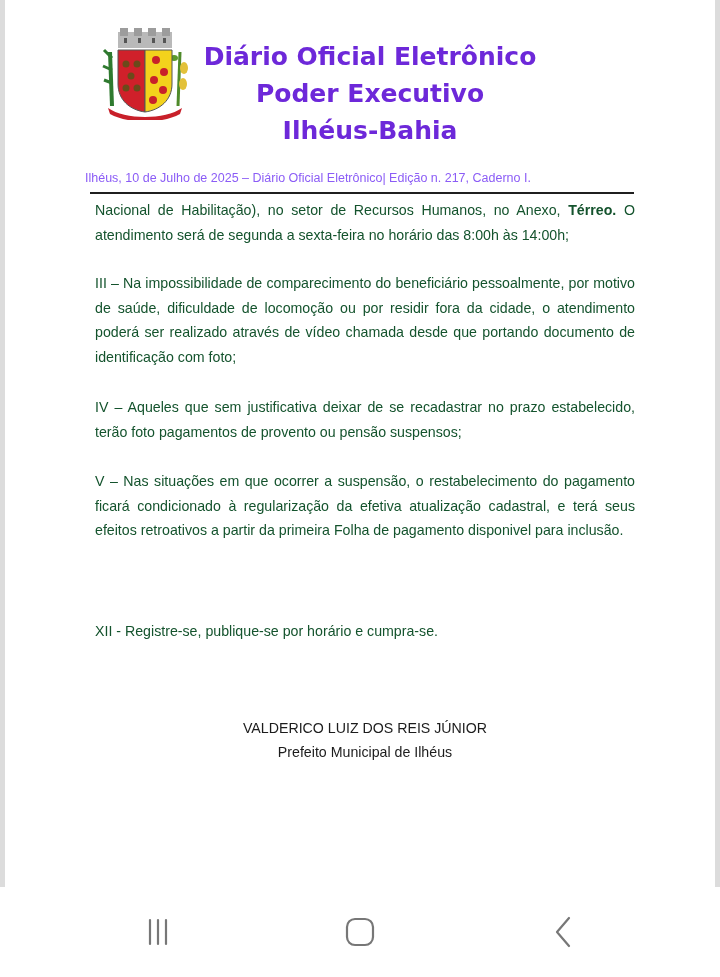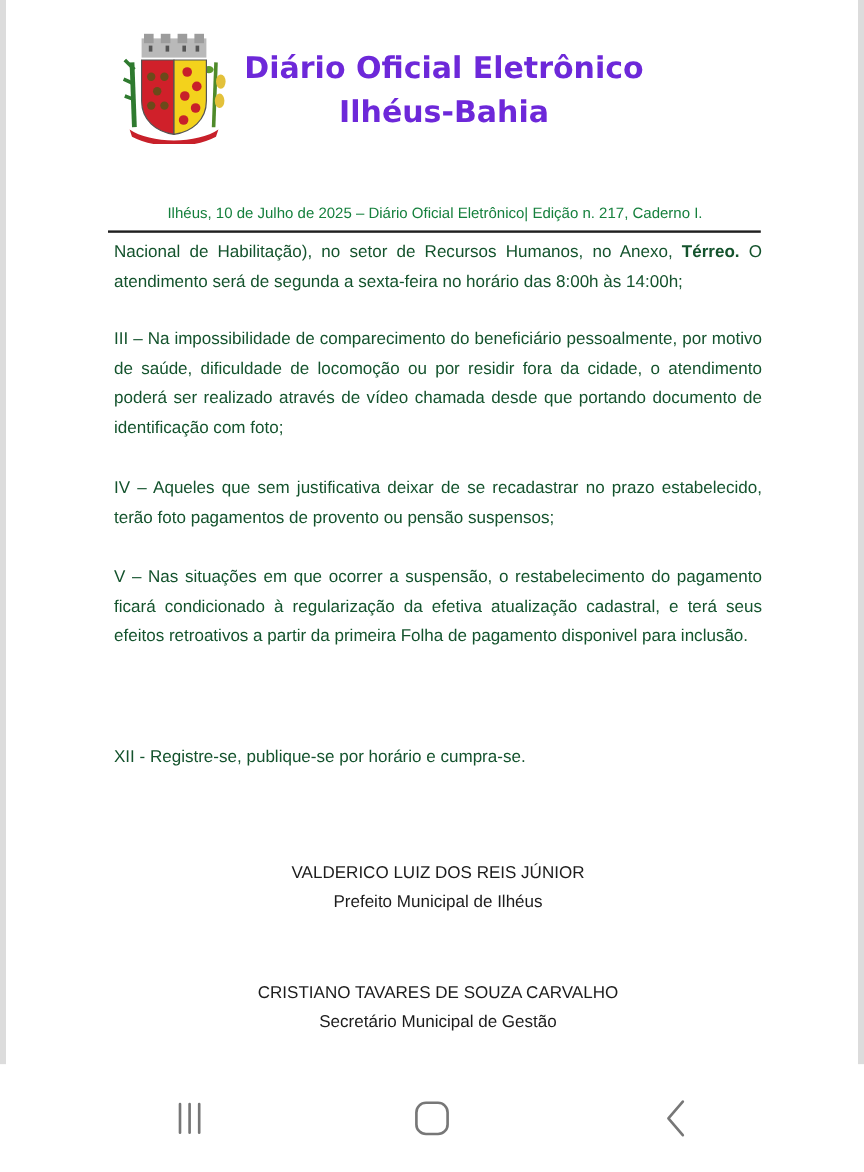--- a/index.html
+++ b/index.html
@@ -6,21 +6,21 @@
   body { width: 720px; height: 977px; background: #ffffff; position: relative; overflow: hidden; font-family: "Liberation Sans", sans-serif; color: #1a1a1a; }
   .viewer { position: absolute; left: 0; top: 0; width: 720px; height: 887px; background: #ffffff; }
   .edge-left { position: absolute; left: 0; top: 0; width: 5px; height: 887px; background: #dcdcdc; }
   .edge-right { position: absolute; right: 0; top: 0; width: 5px; height: 887px; background: #dcdcdc; }
   .page { position: absolute; left: 5px; top: 0; width: 710px; height: 887px; background: #fff; }
 
   .crest { position: absolute; left: 95px; top: 28px; width: 90px; height: 92px; }
   .title { position: absolute; left: 180px; top: 38px; width: 370px; text-align: center; font-family: "DejaVu Sans", sans-serif; font-weight: bold; font-size: 25px; line-height: 37px; color: #6d28d9; }
   .title div { white-space: nowrap; }
 
-  .dateline { position: absolute; left: 80px; top: 171px; width: 555px; text-align: center; font-size: 12.5px; color: #15803d; }
+  .dateline { position: absolute; left: 80px; top: 171px; width: 555px; font-size: 12.5px; color: #8b5cf6; }
   .rule { position: absolute; left: 85px; top: 192px; width: 544px; height: 2px; background: #1f1f1f; }
 
   .body-text { position: absolute; left: 90px; width: 540px; font-size: 14.2px; line-height: 24.6px; color: #14532d; text-align: justify; }
   .p1 { top: 198px; }
   .p2 { top: 271px; }
   .p3 { top: 395px; }
   .p4 { top: 469px; }
   .p5 { top: 568px; }
   .p6 { top: 619px; }
   .body-text p { margin: 0; }
@@ -77,20 +77,21 @@
       <circle cx="64" cy="44" r="4" fill="#c8202a"></circle>
       <circle cx="54" cy="52" r="4" fill="#c8202a"></circle>
       <circle cx="63" cy="62" r="4" fill="#c8202a"></circle>
       <circle cx="53" cy="72" r="4" fill="#c8202a"></circle>
 
       <path d="M8 80 C25 92 65 92 82 80 L80 86 C62 96 28 96 10 86 Z" fill="#c8202a"></path>
     </svg>
 
     <div class="title">
       <div>Diário Oficial Eletrônico</div>
+      <div>Poder Executivo</div>
       <div>Ilhéus-Bahia</div>
     </div>
 
     <div class="dateline">Ilhéus,  10 de Julho de 2025 – Diário Oficial Eletrônico| Edição n. 217, Caderno I.</div>
     <div class="rule"></div>
 
     <div class="body-text p1">
       <p><span>Nacional de Habilitação), no setor de Recursos Humanos, no Anexo, </span><b>Térreo.</b><span> O atendimento será de segunda a sexta-feira no horário das 8:00h às 14:00h;</span></p>
     </div>
 
@@ -109,24 +110,20 @@
 
     <div class="body-text p6">
       <p>XII - Registre-se, publique-se por horário e cumpra-se.</p>
     </div>
 
     <div class="sig sig1">
       <div class="name">VALDERICO LUIZ DOS REIS JÚNIOR</div>
       <div class="role">Prefeito Municipal de Ilhéus</div>
     </div>
 
-    <div class="sig sig2">
-      <div class="name">CRISTIANO TAVARES DE SOUZA CARVALHO</div>
-      <div class="role">Secretário Municipal de Gestão</div>
-    </div>
 
   </div>
 </div>
 
 <div class="navbar">
   <div class="nav-btn nav-recent">
     <svg width="30" height="30" viewBox="0 0 30 30">
       <line x1="7" y1="3" x2="7" y2="27" stroke="#777" stroke-width="2.2" stroke-linecap="round"></line>
       <line x1="15" y1="3" x2="15" y2="27" stroke="#777" stroke-width="2.2" stroke-linecap="round"></line>
       <line x1="23" y1="3" x2="23" y2="27" stroke="#777" stroke-width="2.2" stroke-linecap="round"></line>

